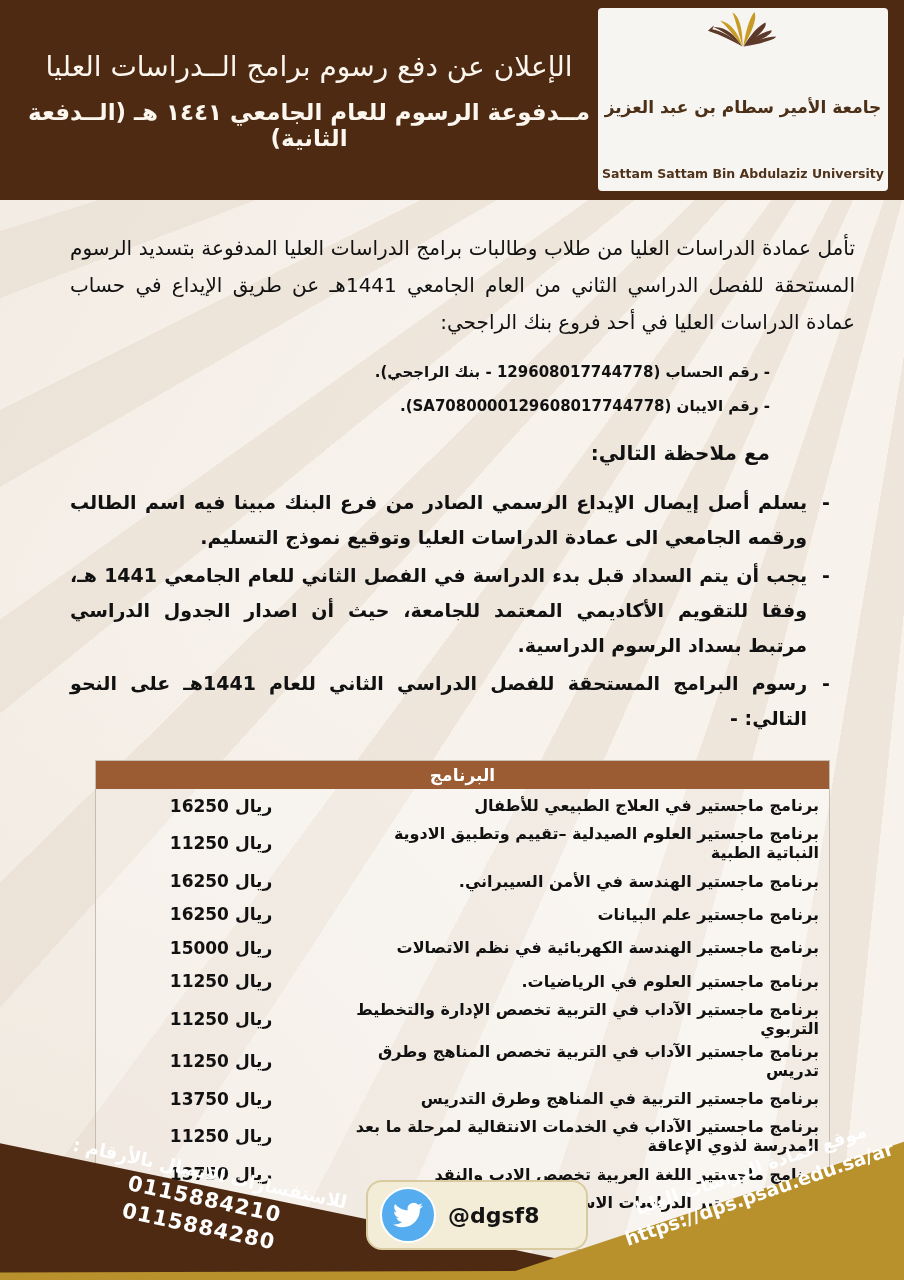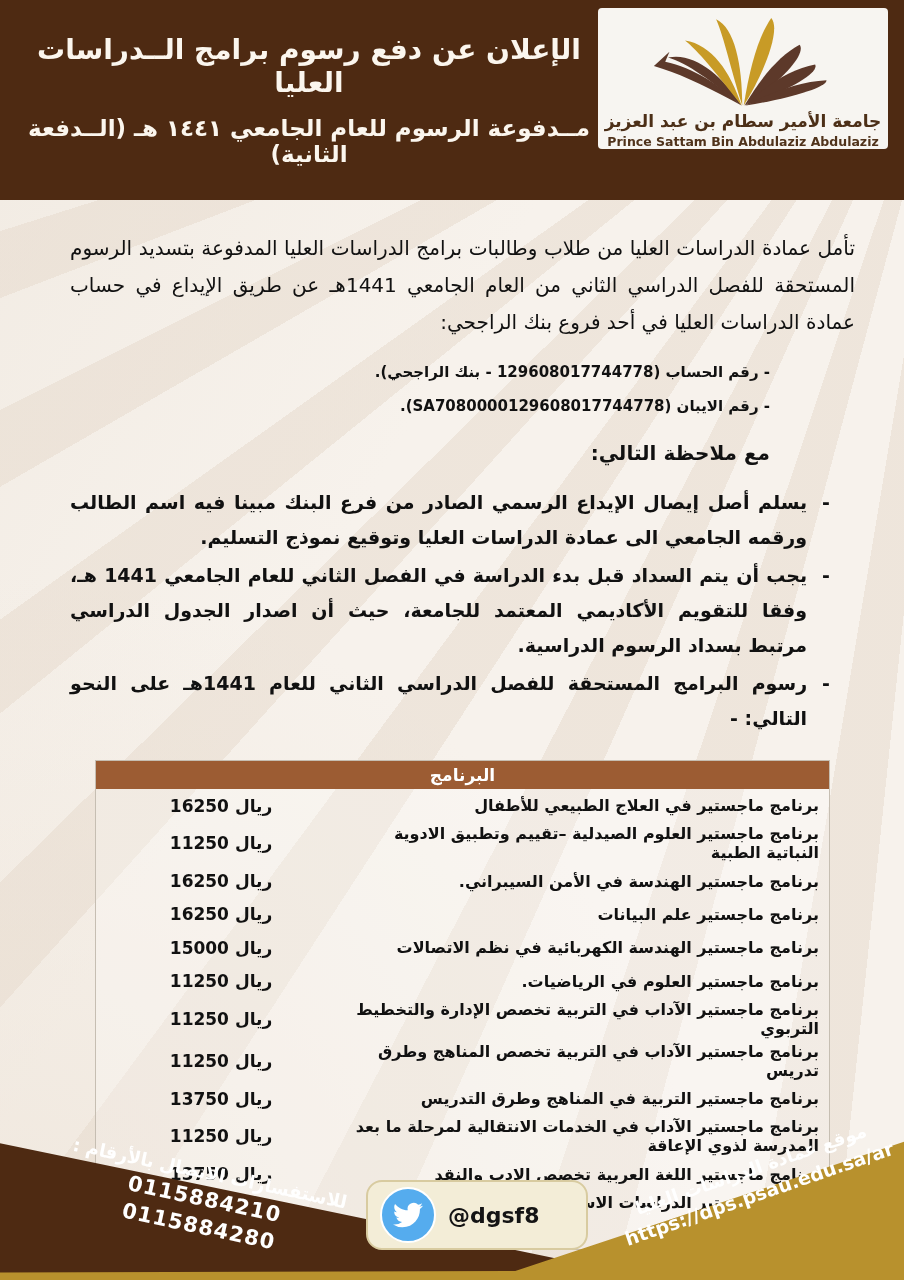--- a/index.html
+++ b/index.html
@@ -8,23 +8,23 @@
     font-family:"DejaVu Sans",sans-serif;
     background-color:#f7f2ec;
     background-image:
       repeating-conic-gradient(from 195deg at 108% -6%, rgba(231,219,206,0.55) 0deg 3.5deg, rgba(251,248,244,0) 3.5deg 9deg),
       radial-gradient(circle at 0% 100%, rgba(236,226,214,0.65), rgba(236,226,214,0) 45%),
       linear-gradient(120deg, rgba(240,233,224,0.8), rgba(250,247,243,0) 40%);
   }
   
   .topbar{position:absolute;top:0;left:0;width:904px;height:200px;background:#4e2a12;}
   .titles{position:absolute;left:28px;top:0;width:562px;height:200px;display:flex;flex-direction:column;justify-content:center;gap:16px;text-align:center;color:#fbf6ee;}
-  .t1{font-size:28px;font-weight:bold;letter-spacing:.5px;}
+  .t1{font-size:28px;font-weight:normal;letter-spacing:.5px;}
   .t2{font-size:23px;font-weight:bold;letter-spacing:.5px;}
-  .logo-box{position:absolute;left:598px;top:8px;width:290px;height:141px;background:#f7f5f1;border-radius:4px;display:flex;flex-direction:column;align-items:center;justify-content:flex-end;box-sizing:border-box;}
+  .logo-box{position:absolute;left:598px;top:8px;width:290px;height:183px;background:#f7f5f1;border-radius:4px;display:flex;flex-direction:column;align-items:center;justify-content:flex-end;padding-bottom:10px;box-sizing:border-box;gap:46px;}
   .logo-book{width:232px;height:112px;margin-bottom:4px;}
   .uni-ar{font-size:17px;font-weight:bold;color:#4c2f17;}
   .uni-en{font-size:12.5px;font-weight:bold;color:#50331b;margin-top:3px;}
   
   .content{position:absolute;top:200px;left:0;width:904px;color:#111;}
   .intro{direction:rtl;text-align:justify;font-size:20px;font-weight:normal;line-height:37px;margin:30px 49px 0 70px;}
   .acct{direction:rtl;text-align:right;font-size:15px;font-weight:bold;line-height:34px;margin:0 134px 0 0;}
   .acct.first{margin-top:14px;}
   .note-head{direction:rtl;text-align:right;font-size:20px;font-weight:bold;margin:18px 134px 0 0;padding-left:42px;}
   .bullets{margin:20px 74px 0 70px;}
@@ -70,21 +70,21 @@
         <path fill="#5d392a" d="M128 138 C 88 116 48 96 16 86 L 4 82 L 26 62 L 20 76 C 60 84 98 110 128 138 Z"></path>
         <path fill="#5d392a" d="M128 138 C 86 104 52 78 24 70 C 60 62 100 94 128 138 Z"></path>
         <path fill="#c89b26" d="M128 138 C 92 92 66 60 48 46 C 86 52 112 90 128 138 Z"></path>
         <path fill="#c89b26" d="M129 138 C 112 84 104 44 92 16 C 118 28 129 80 129 138 Z"></path>
         <path fill="#c89b26" d="M131 138 C 140 82 152 40 170 14 C 184 30 160 92 131 138 Z"></path>
         <path fill="#5d392a" d="M132 138 C 158 94 184 66 210 52 C 220 64 186 104 132 138 Z"></path>
         <path fill="#5d392a" d="M133 138 C 166 106 200 86 232 80 C 238 92 192 118 133 138 Z"></path>
         <path fill="#5d392a" d="M134 138 C 172 118 210 104 248 102 C 250 112 196 128 134 138 Z"></path>
       </svg>
       <div class="uni-ar">جامعة الأمير سطام بن عبد العزيز</div>
-      <div class="uni-en">Prince Sattam Bin Abdulaziz Abdulaziz</div>
+      <div class="uni-en">Sattam Sattam Bin Abdulaziz University</div>
     </div>
   </header>
 
   <main class="content">
     <p class="intro">تأمل عمادة الدراسات العليا من طلاب وطالبات برامج الدراسات العليا المدفوعة بتسديد الرسوم المستحقة للفصل الدراسي الثاني من العام الجامعي 1441هـ عن طريق الإيداع في حساب عمادة الدراسات العليا في أحد فروع بنك الراجحي:</p>
     <div class="acct first">- رقم الحساب (129608017744778 - بنك الراجحي).</div>
     <div class="acct">- رقم الايبان (SA7080000129608017744778).</div>
     <div class="note-head">مع ملاحظة التالي:</div>
 
     <div class="bullets">

